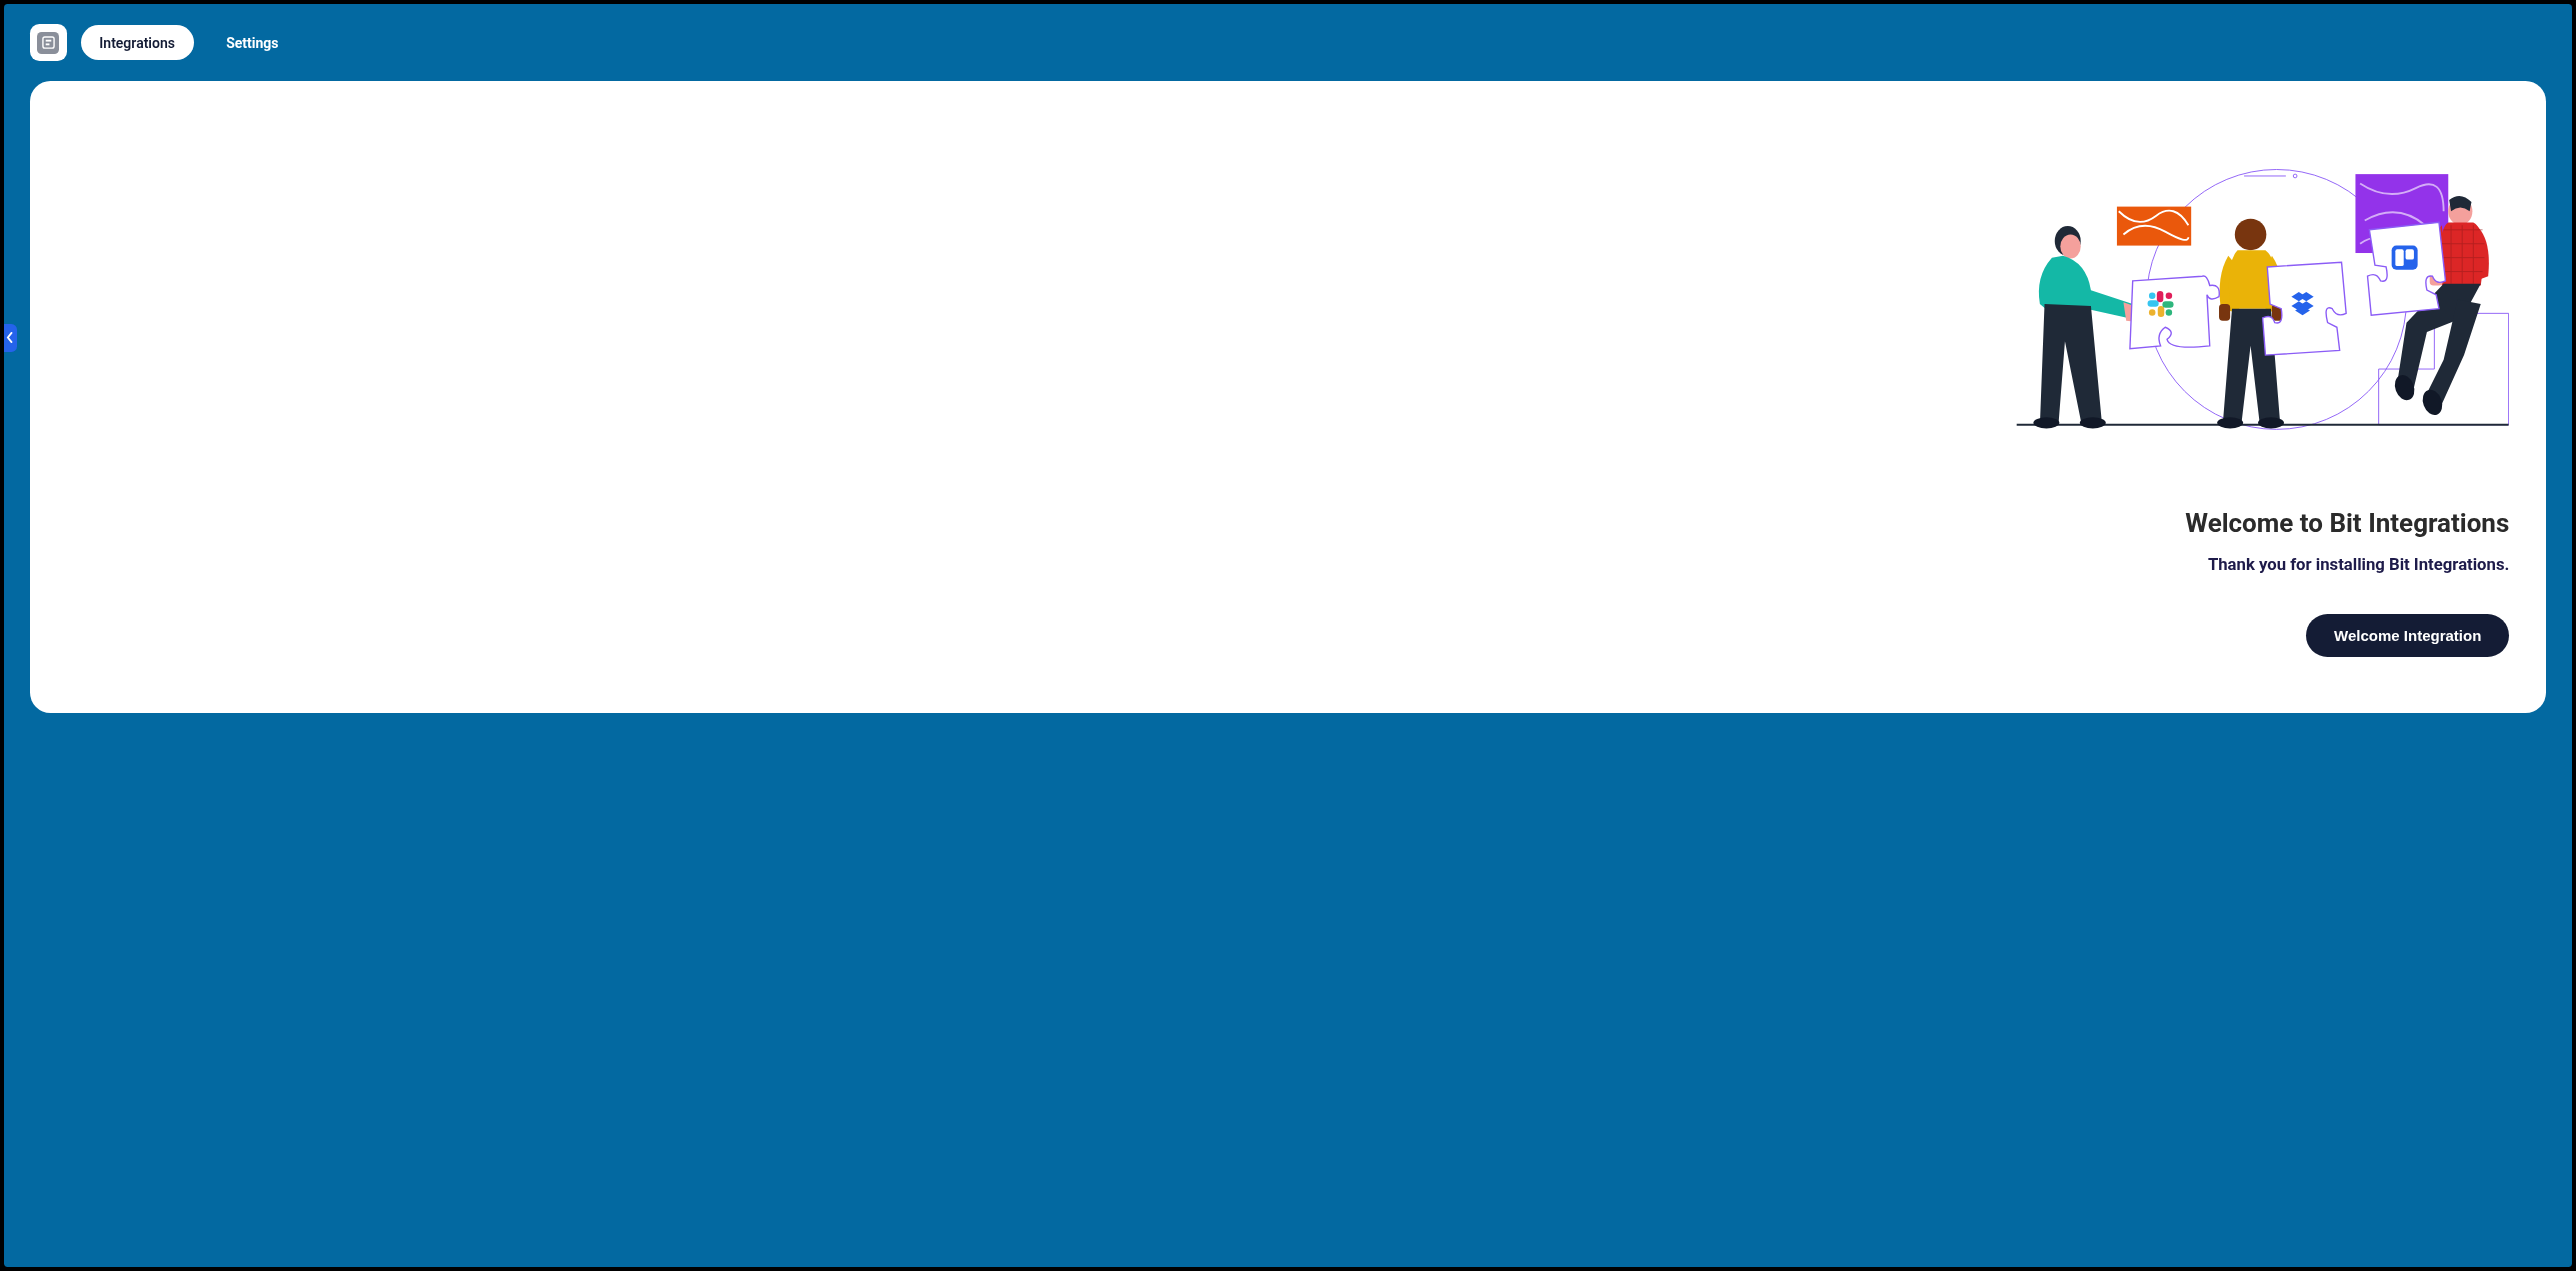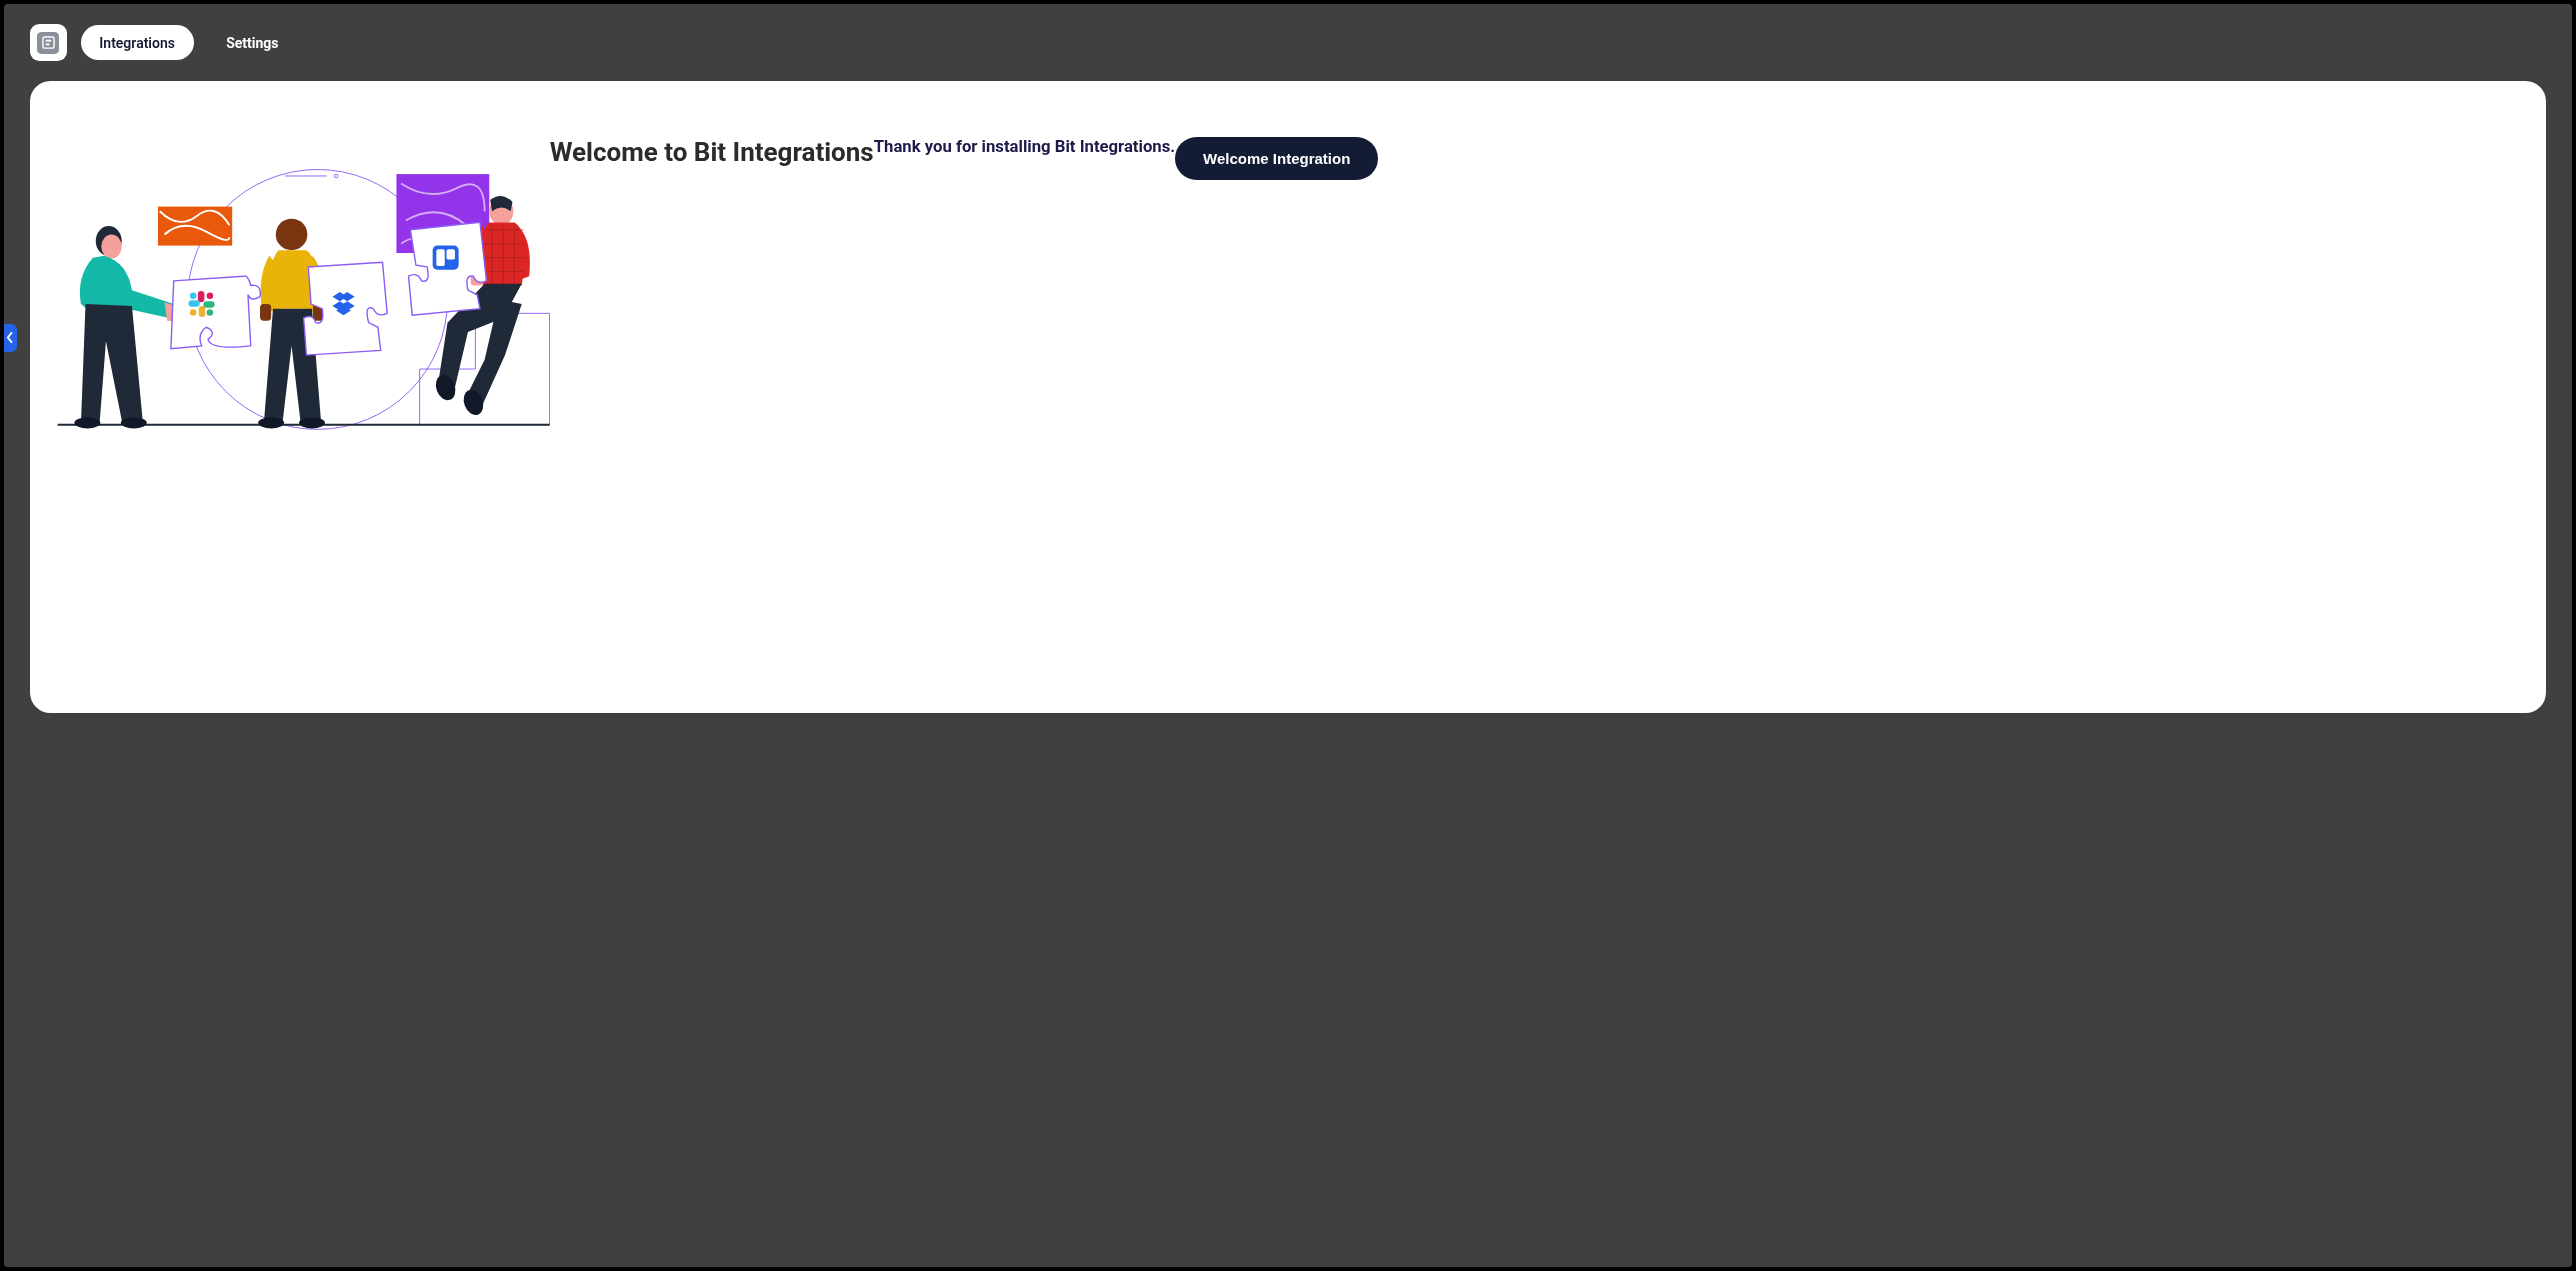--- a/index.html
+++ b/index.html
@@ -9,21 +9,21 @@
     }
     
     body {
       font-family: -apple-system, BlinkMacSystemFont, "Segoe UI", Roboto, Helvetica, Arial, sans-serif;
       background: #000;
       min-height: 100vh;
       padding: 3.7px;
     }
     
     .app-shell {
-      background: #404040;
+      background: #0369a1;
       border-radius: 3.7px;
       min-height: calc(100vh - 7.4px);
       position: relative;
     }
     
     .top-bar {
       display: flex;
       align-items: center;
       padding: 20.4px 26px;
       gap: 14px;
@@ -71,24 +71,24 @@
     }
     
     .content-wrap {
       padding: 0 26px 26px 26px;
     }
     
     .content-card {
       background: #fff;
       border-radius: 20.4px;
       min-height: 632px;
-      padding: 56px 37px 46px 18px;
-      display: flex;
-      flex-direction: row;
-      align-items: flex-start;
+      padding: 56px 37px 46px 37px;
+      display: flex;
+      flex-direction: column;
+      align-items: flex-end;
     }
     
     .illustration {
       width: 502px;
       height: 297px;
       margin-bottom: 74px;
     }
     
     .welcome-title {
       font-size: 26px;

